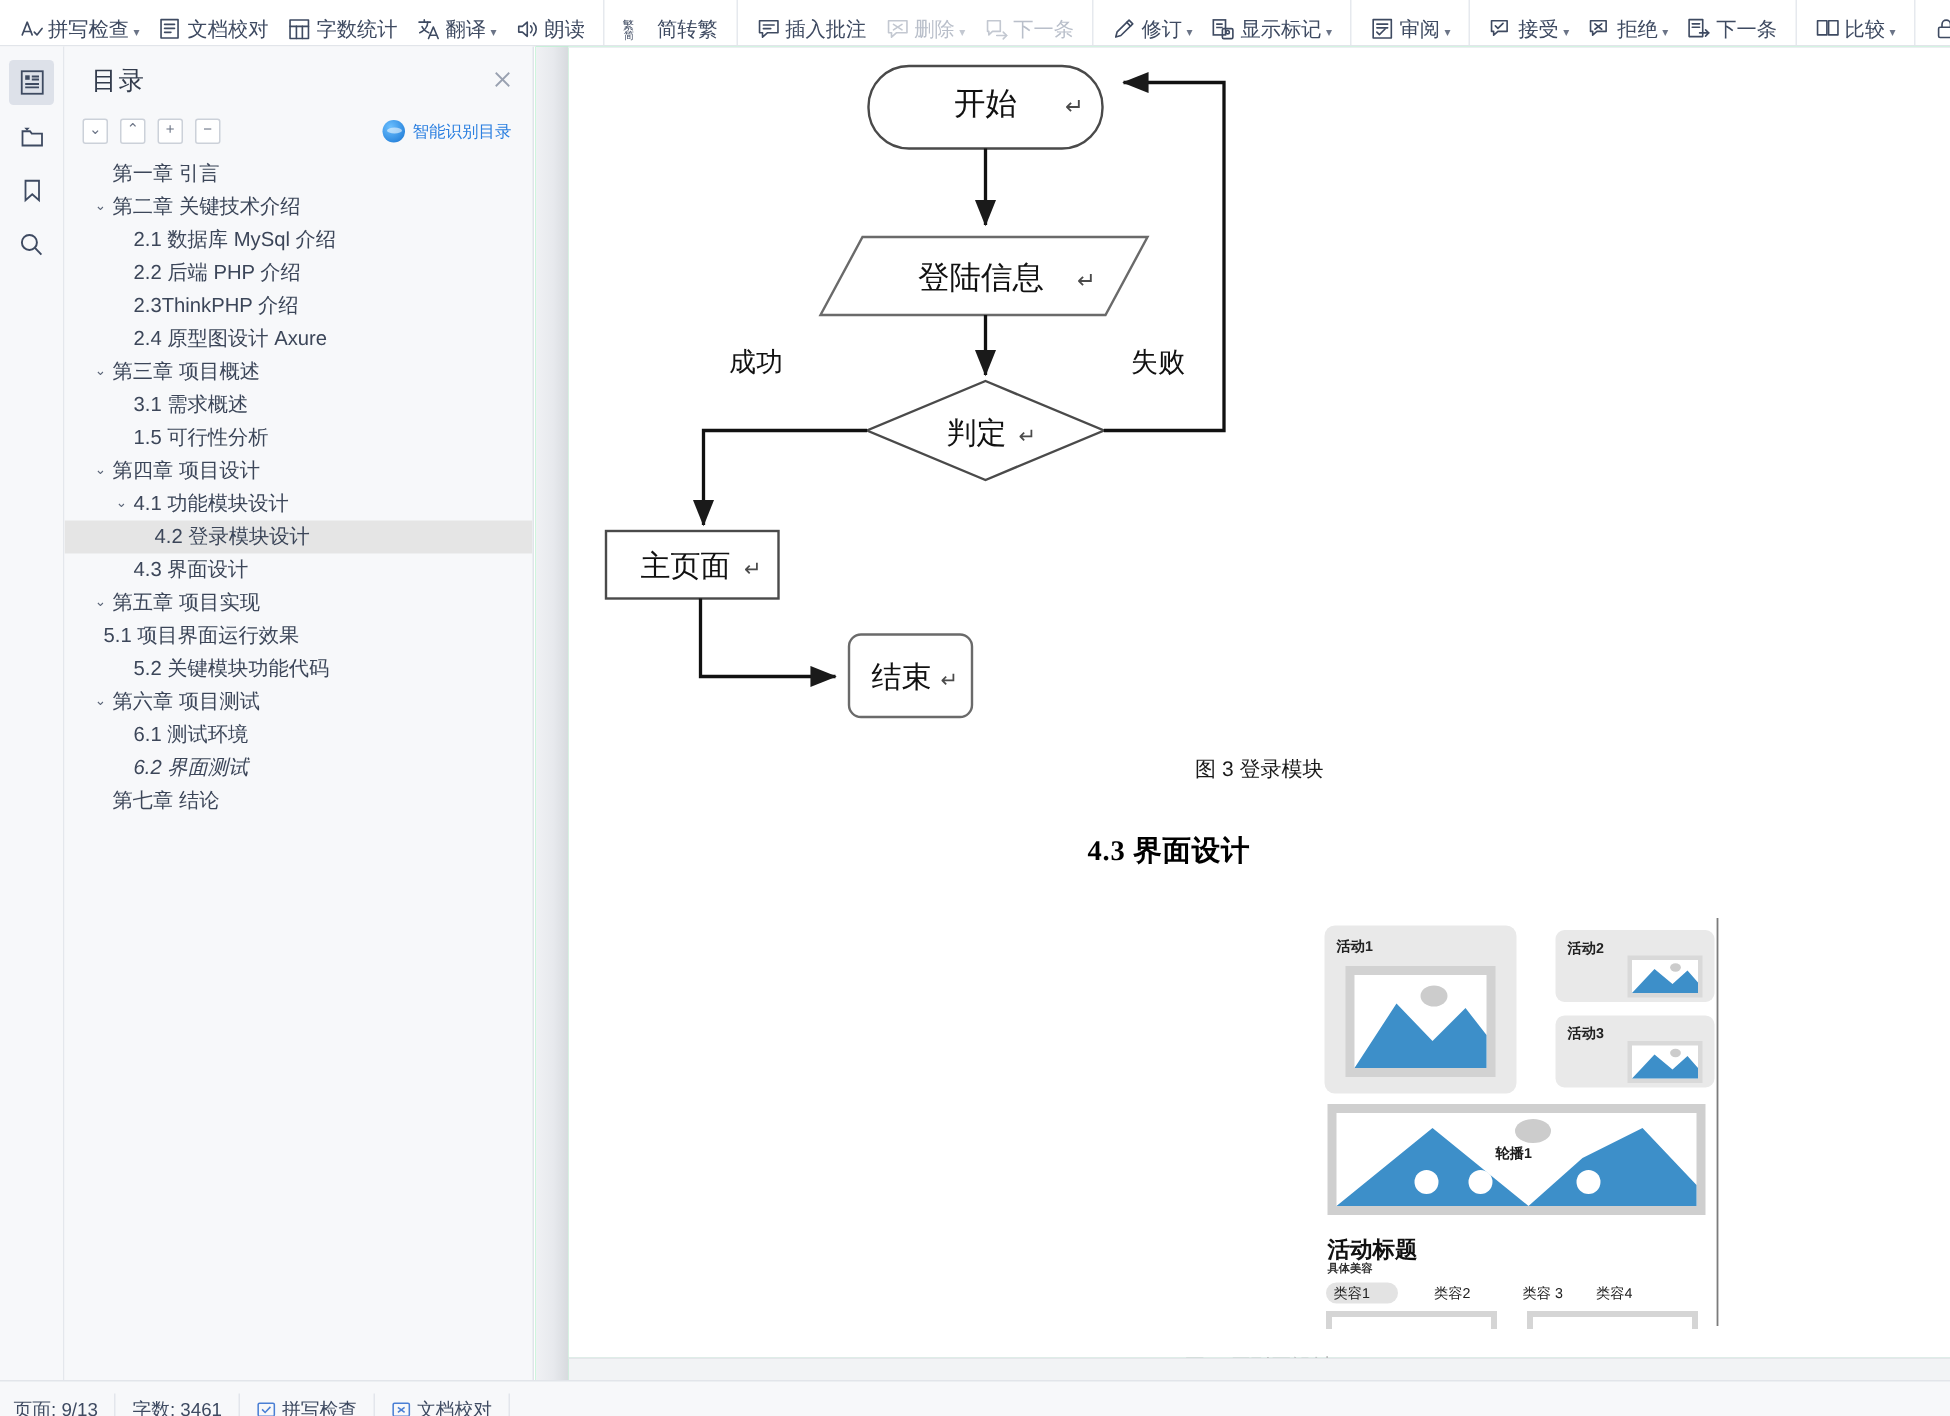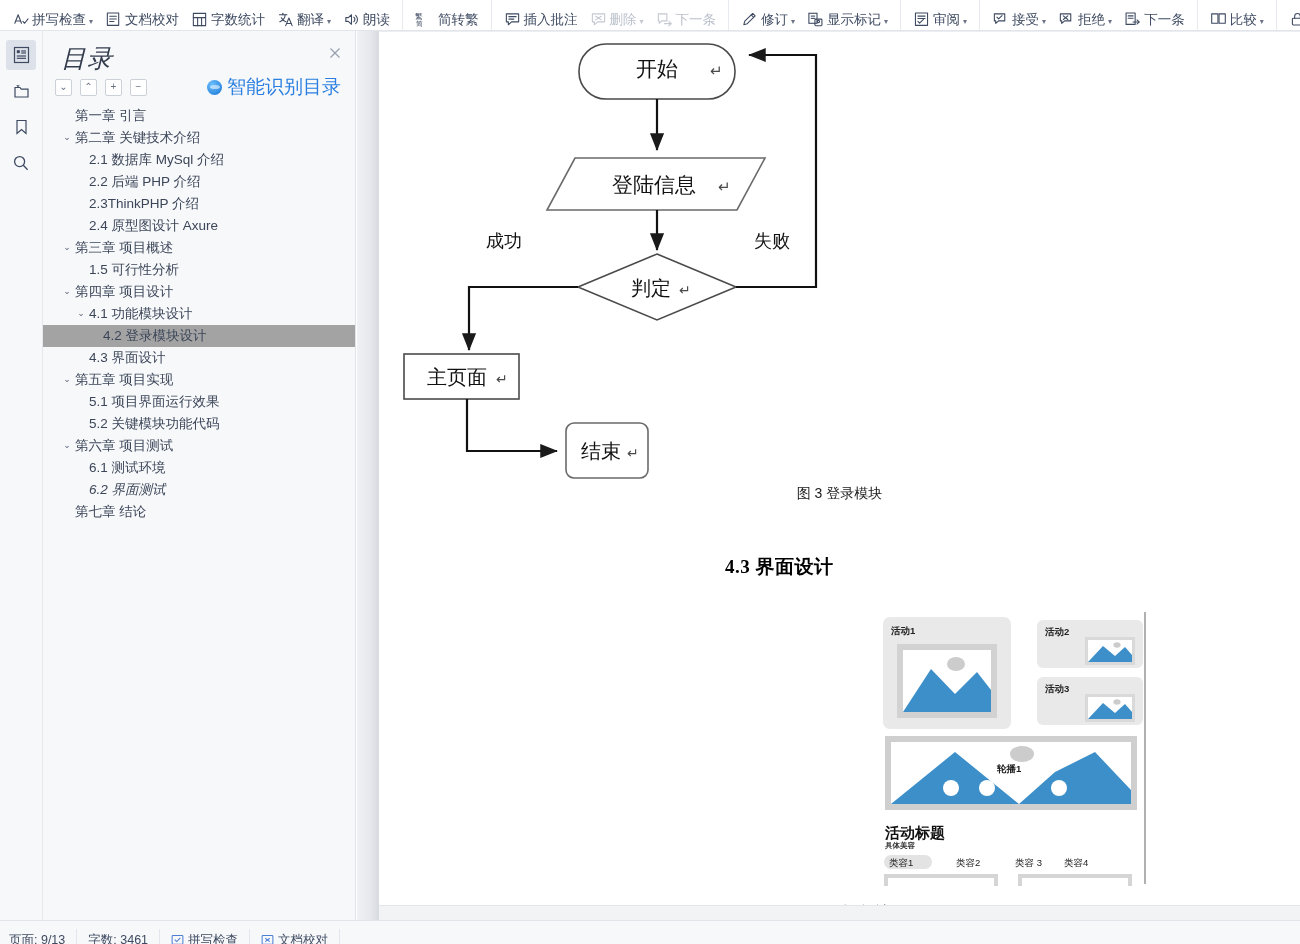--- a/index.html
+++ b/index.html
@@ -58,60 +58,60 @@
   .rail-btn.active { background: #dde1e9; }
 
   
   #navpane {
     position: absolute; left: 43px; top: 31px; width: 313px; height: 889px;
     background: #f7f8fa;
     border-right: 1px solid #e0e3e9;
   }
   #nav-title {
     position: absolute; left: 18px; top: 11px;
-    font-size: 25px; color: #333c4d; letter-spacing: 1px; font-style: italic;
+    font-size: 17px; color: #333c4d; letter-spacing: 1px;
   }
   #nav-close {
     position: absolute; right: 12px; top: 14px;
     width: 16px; height: 16px; cursor: default;
     color: #99a1b0;
   }
   #nav-tools {
     position: absolute; left: 12px; top: 44px; right: 8px; height: 24px;
     display: flex; align-items: center;
   }
   .sqbtn {
     width: 17px; height: 17px; margin-right: 8px;
     border: 1px solid #ccd1d9; background: #ffffff; border-radius: 2px;
     display: flex; align-items: center; justify-content: center;
     font-size: 10px; color: #6a7385; line-height: 1; cursor: default;
   }
   #smart-toc {
-    margin-left: auto; display: flex; align-items: center; gap: 5px;
-    font-size: 19px; color: #2b7fe0; cursor: default; padding-right: 6px;
+    margin-left: auto; display: flex; gap: 5px;
+    font-size: 11px; color: #2b7fe0; cursor: default; padding-right: 6px;
   }
   .smart-dot {
     width: 15px; height: 15px; border-radius: 50%;
     background: radial-gradient(circle at 35% 32%, #6cc0ff 0%, #2f8ae0 70%, #1f6fc4 100%);
     position: relative;
   }
   .smart-dot:before {
     content:""; position:absolute; left:2.5px; top:5px; width:10px; height:4px;
     border-radius: 50%; background: rgba(255,255,255,.55);
   }
 
   #toc-list {
     position: absolute; left: 0; top: 74px; right: 0; bottom: 0;
     overflow: hidden;
   }
   .toc-row {
     position: relative; height: 22px; display: flex; align-items: center;
     font-size: 13.5px; color: #3c4659; cursor: default; white-space: nowrap;
   }
-  .toc-row.sel { background: #a3a3a3; text-align: center; }
+  .toc-row.sel { background: #e5e5e5; text-align: center; }
   .toc-chev {
     position: absolute; width: 12px; text-align: center;
     font-size: 9px; color: #5b6578; top: 5px;
   }
   .toc-label { display: block; }
 
   
   #docarea {
     position: absolute; left: 357px; top: 31px; width: 943px; height: 889px;
     background: #86efac; overflow: hidden;
@@ -432,20 +432,23 @@
         <span class="toc-label" style="margin-left: 46px;">2.3ThinkPHP 介绍</span>
       </div>
       <div class="toc-row">
         <span class="toc-label" style="margin-left: 46px;">2.4 原型图设计 Axure</span>
       </div>
       <div class="toc-row">
         <span class="toc-chev" style="left: 18px;">⌄</span>
         <span class="toc-label" style="margin-left: 32px;">第三章 项目概述</span>
       </div>
       <div class="toc-row">
+        <span class="toc-label" style="margin-left: 46px;">3.1 需求概述</span>
+      </div>
+      <div class="toc-row">
         <span class="toc-label" style="margin-left: 46px;">1.5 可行性分析</span>
       </div>
       <div class="toc-row">
         <span class="toc-chev" style="left: 18px;">⌄</span>
         <span class="toc-label" style="margin-left: 32px;">第四章 项目设计</span>
       </div>
       <div class="toc-row">
         <span class="toc-chev" style="left: 32px;">⌄</span>
         <span class="toc-label" style="margin-left: 46px;">4.1 功能模块设计</span>
       </div>
@@ -453,21 +456,21 @@
         <span class="toc-label" style="margin-left: 60px;">4.2 登录模块设计</span>
       </div>
       <div class="toc-row">
         <span class="toc-label" style="margin-left: 46px;">4.3 界面设计</span>
       </div>
       <div class="toc-row">
         <span class="toc-chev" style="left: 18px;">⌄</span>
         <span class="toc-label" style="margin-left: 32px;">第五章 项目实现</span>
       </div>
       <div class="toc-row">
-        <span class="toc-label" style="margin-left: 46px;">5.1 项目界面运行效果</span>
+        <span class="toc-label" style="margin-left: 26px;">5.1 项目界面运行效果</span>
       </div>
       <div class="toc-row">
         <span class="toc-label" style="margin-left: 46px;">5.2 关键模块功能代码</span>
       </div>
       <div class="toc-row">
         <span class="toc-chev" style="left: 18px;">⌄</span>
         <span class="toc-label" style="margin-left: 32px;">第六章 项目测试</span>
       </div>
       <div class="toc-row">
         <span class="toc-label" style="margin-left: 46px;">6.1 测试环境</span>
@@ -519,21 +522,21 @@
       <text x="78" y="352" text-anchor="middle" font-family="'Liberation Sans',sans-serif" font-size="20" fill="#111">主页面</text>
       <text x="117" y="352" font-family="'Liberation Sans',sans-serif" font-size="14" fill="#4a4a4a">↵</text>
 
       <polyline points="88,367 88,419 178,419" fill="none" stroke="#111" stroke-width="2.2" marker-end="url(#ah)"></polyline>
 
       <rect x="187" y="391" width="82" height="55" rx="8" ry="8" fill="#fff" stroke="#6a6a6a" stroke-width="1.6"></rect>
       <text x="222" y="426" text-anchor="middle" font-family="'Liberation Sans',sans-serif" font-size="20" fill="#111">结束</text>
       <text x="248" y="426" font-family="'Liberation Sans',sans-serif" font-size="14" fill="#4a4a4a">↵</text>
     </svg>
 
-    <div class="fig-cap" style="left:0; top:453px; width:921px;">图 3 登录模块</div>
+    <div class="fig-cap" style="left:0; top:472px; width:921px;">图 3 登录模块</div>
 
     <div id="h43">4.3 界面设计</div>
 
     <svg id="proto" width="290" height="280" viewBox="0 0 290 280">
 
       <line x1="266" y1="0" x2="266" y2="272" stroke="#7c7c7c" stroke-width="1.2"></line>
 
       <rect x="4" y="5" width="128" height="112" rx="7" fill="#e9e9e9"></rect>
       <text x="12" y="22" font-family="'Liberation Sans',sans-serif" font-size="9.5" font-weight="bold" fill="#222">活动1</text>
       <rect x="18" y="32" width="100" height="74" fill="#d2d2d2"></rect>

